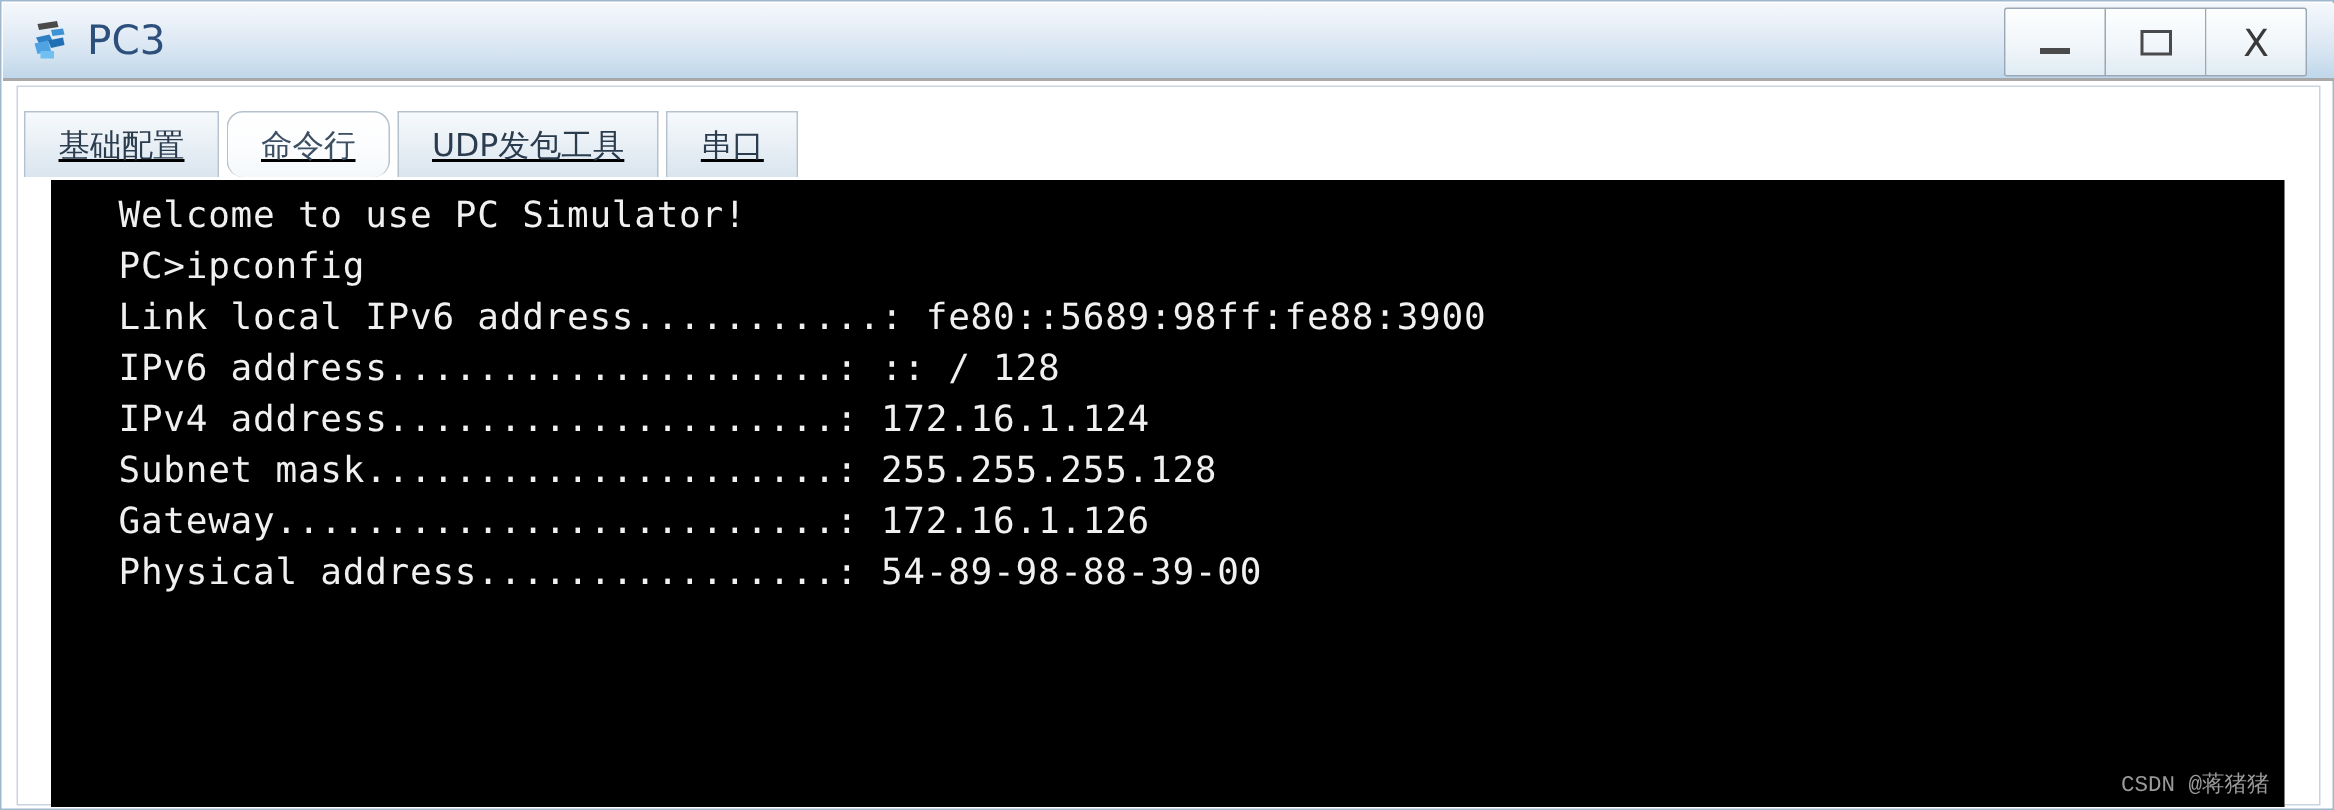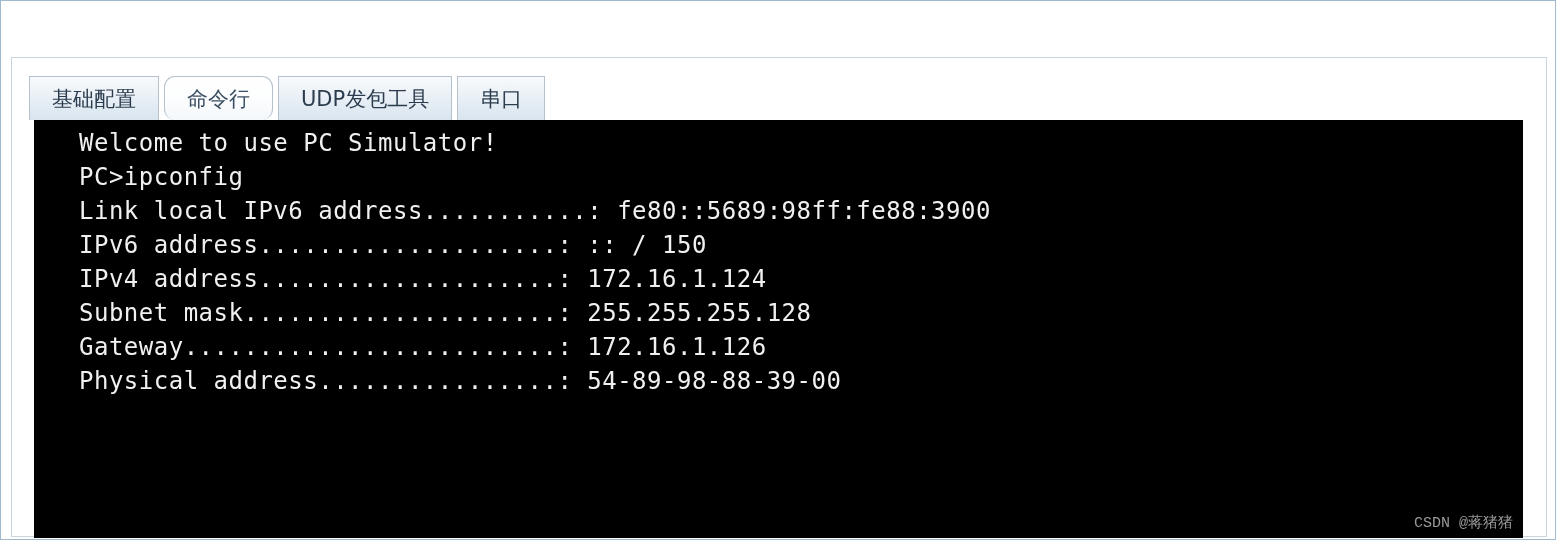--- a/index.html
+++ b/index.html
@@ -107,25 +107,26 @@
     top: 56px;
     width: 1536px;
     height: 480px;
     background: #ffffff;
     border: 1px solid #c8d4de;
     box-sizing: border-box;
   }
 
   .tabstrip {
     position: absolute;
-    left: 17px;
+    left: 4px;
     top: 16px;
     display: flex;
-    align-items: flex-end;
+    align-items: flex-start;
     height: 46px;
+    text-decoration: underline;
   }
   .tab {
     height: 44px;
     box-sizing: border-box;
     border: 1px solid #b5c1cc;
     border-bottom: none;
     display: flex;
     align-items: center;
     justify-content: center;
     font-family: "DejaVu Sans", sans-serif;
@@ -174,38 +175,65 @@
     font-size: 15px;
     color: #9a9a9a;
     white-space: nowrap;
   }
 </style>
 </head>
 <body>
 
 <div class="window">
 
+  <div class="titlebar">
+    <div class="title-left">
+      <span class="app-icon">
+        <svg width="34" height="34" viewBox="0 0 34 34" xmlns="http://www.w3.org/2000/svg">
+          <path d="M7 6 L20 4 L21 8 L8 10 Z" fill="#4a4a4a"></path>
+          <path d="M6 15 L15 13 L17 17 L8 19 Z" fill="#2f7fc4"></path>
+          <path d="M5 19 L14 17 L16 24 L7 26 Z" fill="#4fa3e3"></path>
+          <path d="M14 17 L24 15 L25 20 L16 22 Z" fill="#1f6fb4"></path>
+          <rect x="9" y="24" width="9" height="5" fill="#6fc0f0"></rect>
+          <path d="M16 10 L24 9 L25 13 L17 14 Z" fill="#3d93d4"></path>
+        </svg>
+      </span>
+      <span class="title-text">PC3</span>
+    </div>
+
+    <div class="winbtns">
+      <div class="winbtn">
+        <span class="min-mark"></span>
+      </div>
+      <div class="winbtn">
+        <span class="max-mark"></span>
+      </div>
+      <div class="winbtn">
+        <span class="close-mark">X</span>
+      </div>
+    </div>
+  </div>
 
   <div class="client-area">
 
     <div class="tabstrip">
       <div class="tab">基础配置</div>
       <div class="tab selected">命令行</div>
       <div class="tab">UDP发包工具</div>
       <div class="tab">串口</div>
     </div>
 
     <div class="terminal">
       <div class="term-inner">
         <div class="term-line">Welcome to use PC Simulator!</div>
         <div class="term-line blank"></div>
         <div class="term-line">PC&gt;ipconfig</div>
         <div class="term-line blank"></div>
         <div class="term-line">Link local IPv6 address...........: fe80::5689:98ff:fe88:3900</div>
-        <div class="term-line">IPv6 address....................: :: / 150</div>
+        <div class="term-line">IPv6 address....................: :: / 128</div>
         <div class="term-line">IPv4 address....................: 172.16.1.124</div>
         <div class="term-line">Subnet mask.....................: 255.255.255.128</div>
         <div class="term-line">Gateway.........................: 172.16.1.126</div>
         <div class="term-line">Physical address................: 54-89-98-88-39-00</div>
       </div>
       <div class="watermark">CSDN @蒋猪猪</div>
     </div>
 
   </div>
 </div>

